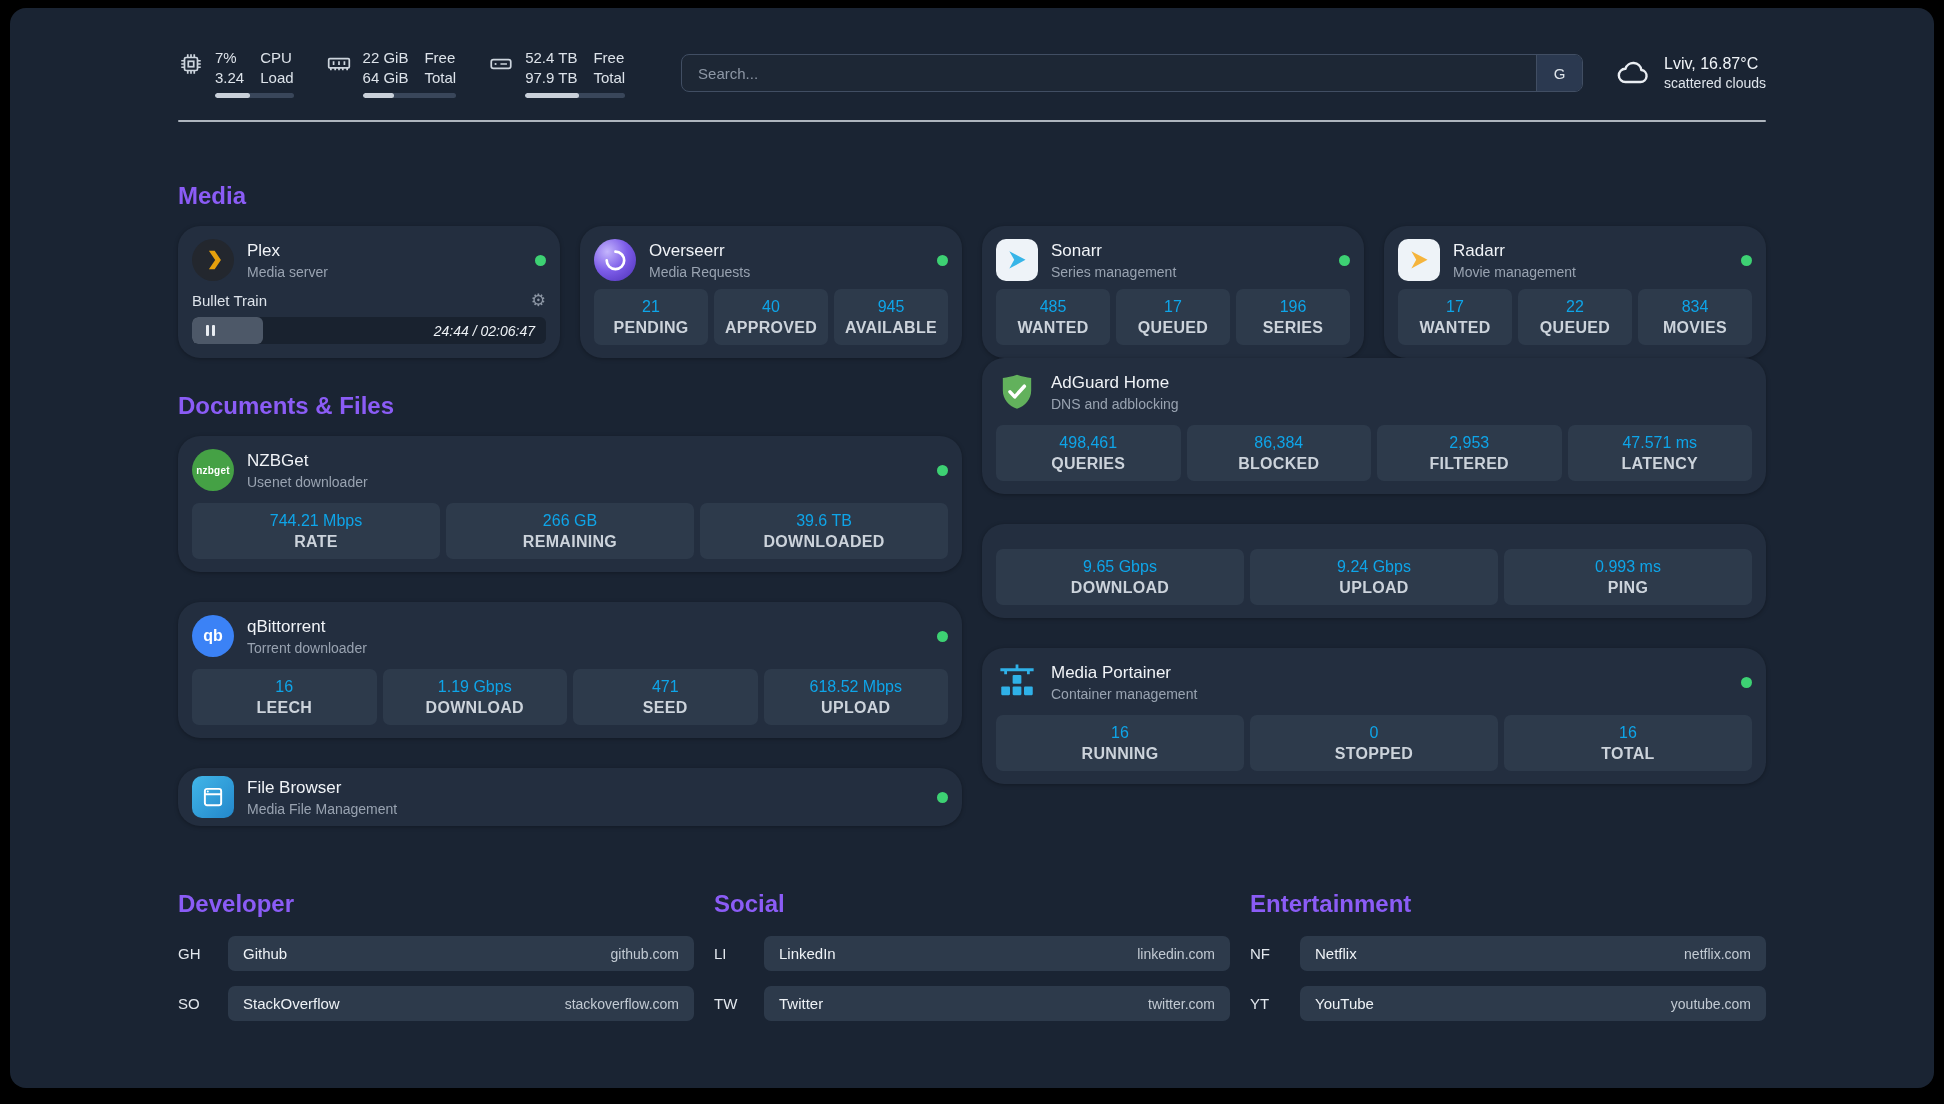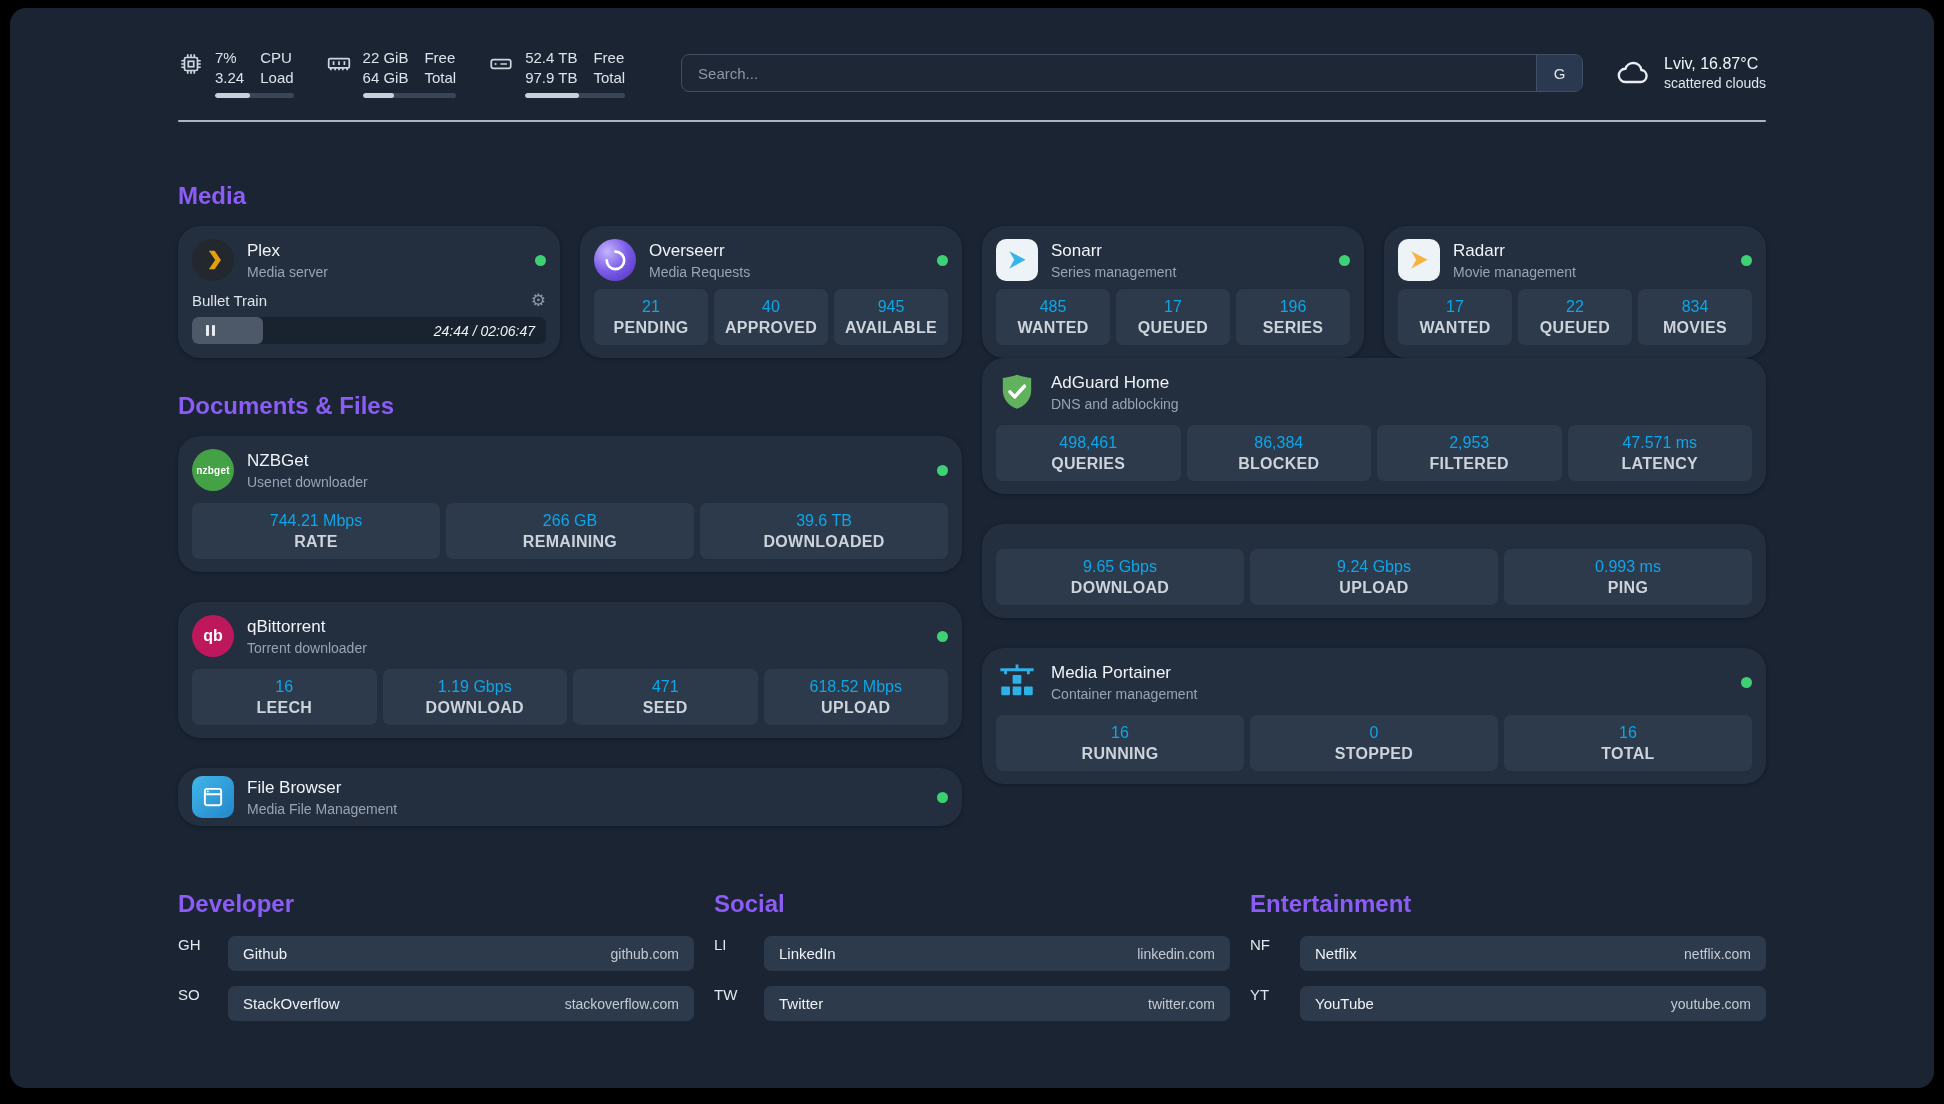--- a/index.html
+++ b/index.html
@@ -64,32 +64,32 @@
 
   
   .plex{background:#23272e;}
   .plex svg{width:62%;height:62%;}
   .overseerr{background:radial-gradient(circle at 32% 30%,#c4b5fd 0%,#7c5ce8 48%,#4b2eb4 100%);}
   .overseerr svg{width:64%;height:64%;}
   .sonarr,.radarr{background:#eef3f8;border-radius:10px;}
   .sonarr svg,.radarr svg{width:66%;height:66%;}
   .nzbget{background:#45a145;}
   .nzbget .itext{color:#fff;font-weight:700;font-size:10px;letter-spacing:.2px;}
-  .qbit{background:#be185d;}
+  .qbit{background:#3b82f6;}
   .qbit .itext{color:#fff;font-weight:700;font-size:16px;}
   .filebrowser{background:linear-gradient(135deg,#41b6e8,#2387cb);border-radius:10px;}
   .filebrowser svg{width:62%;height:62%;}
   .adguard{background:transparent;border-radius:0;}
   .speedtest{background:#141d29;border-radius:9px;}
   .speedtest svg{width:72%;height:72%;}
   .portainer{background:transparent;border-radius:0;}
 
   
   .bookmarks{display:grid;grid-template-columns:1fr 1fr 1fr;gap:20px;padding-bottom:40px;align-items:start;}
-  .bm-row{display:flex;margin-bottom:15px;height:35px;cursor:pointer;}
+  .bm-row{display:flex;align-items:center;margin-bottom:15px;height:35px;cursor:pointer;}
   .bm-abbr{width:50px;font-size:15px;color:#e2e7ed;font-weight:500;flex:none;}
   .bm-pill{flex:1;height:100%;background:#2d3a4b;border-radius:7px;display:flex;align-items:center;padding:0 15px;min-width:0;}
   .bm-name{font-size:15px;color:#eef2f6;white-space:nowrap;}
   .bm-url{margin-left:auto;font-size:14px;color:#c2cad3;white-space:nowrap;}
 </style>
 </head>
 <body>
 
 <div class="app">
 <div class="content">

